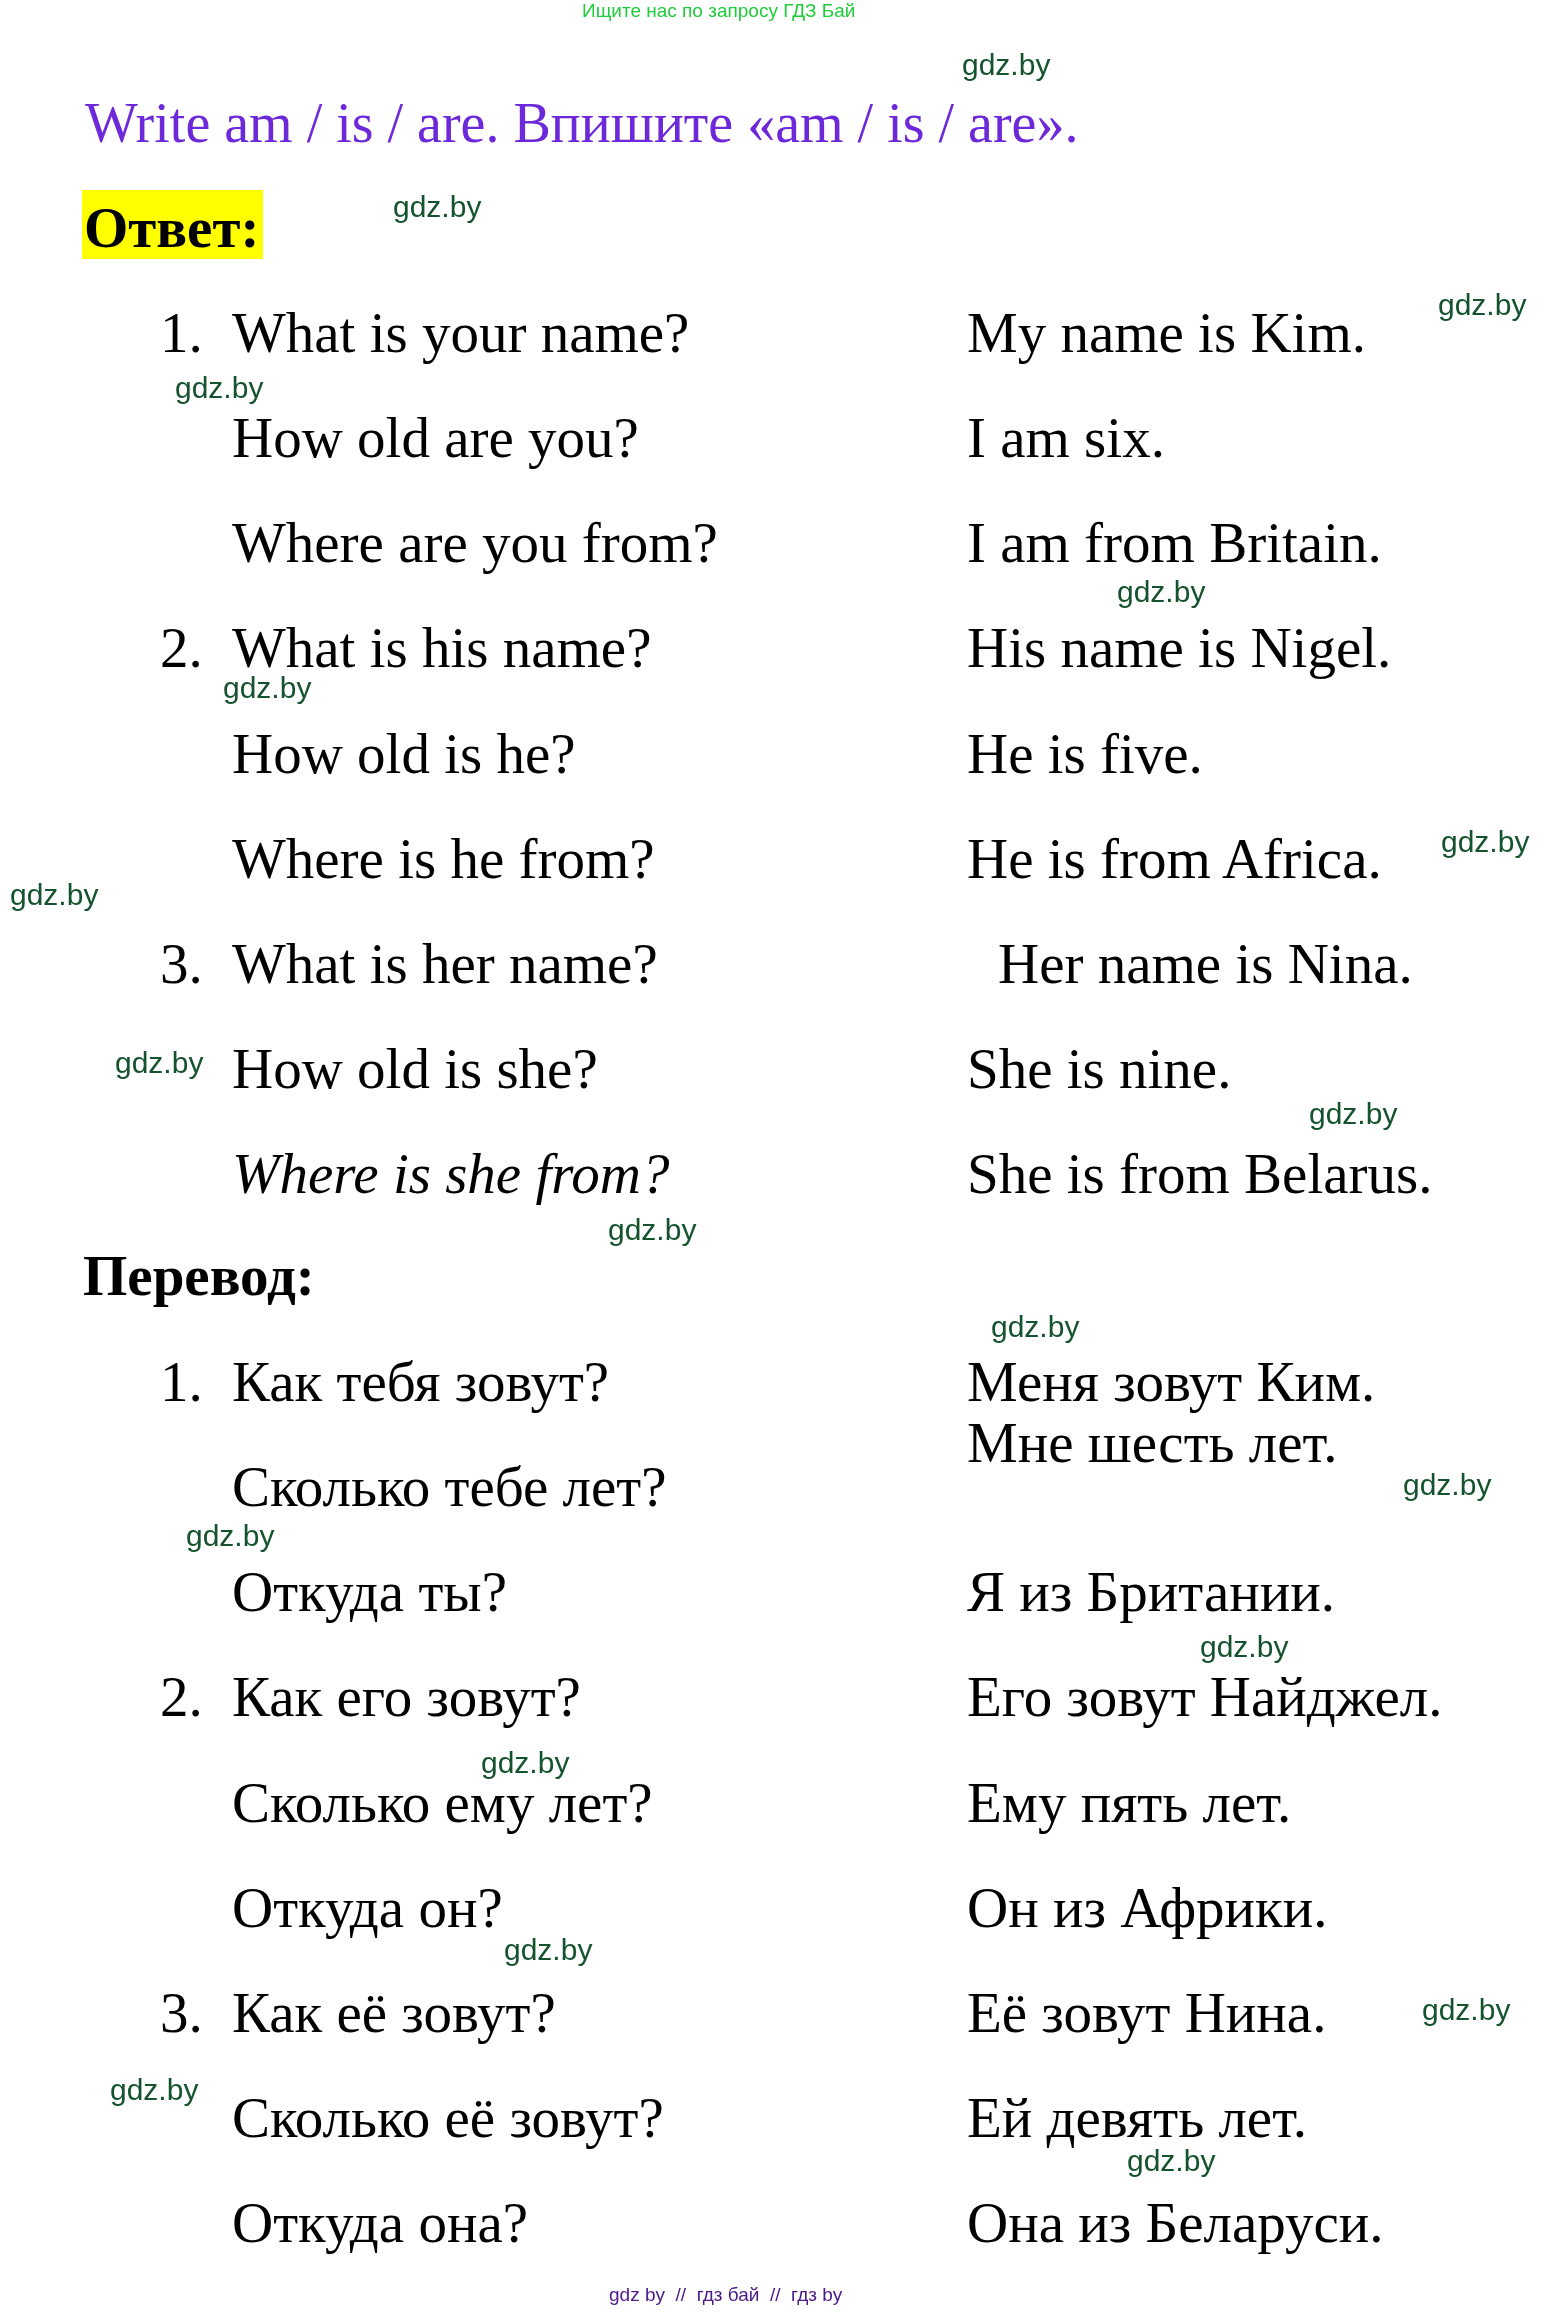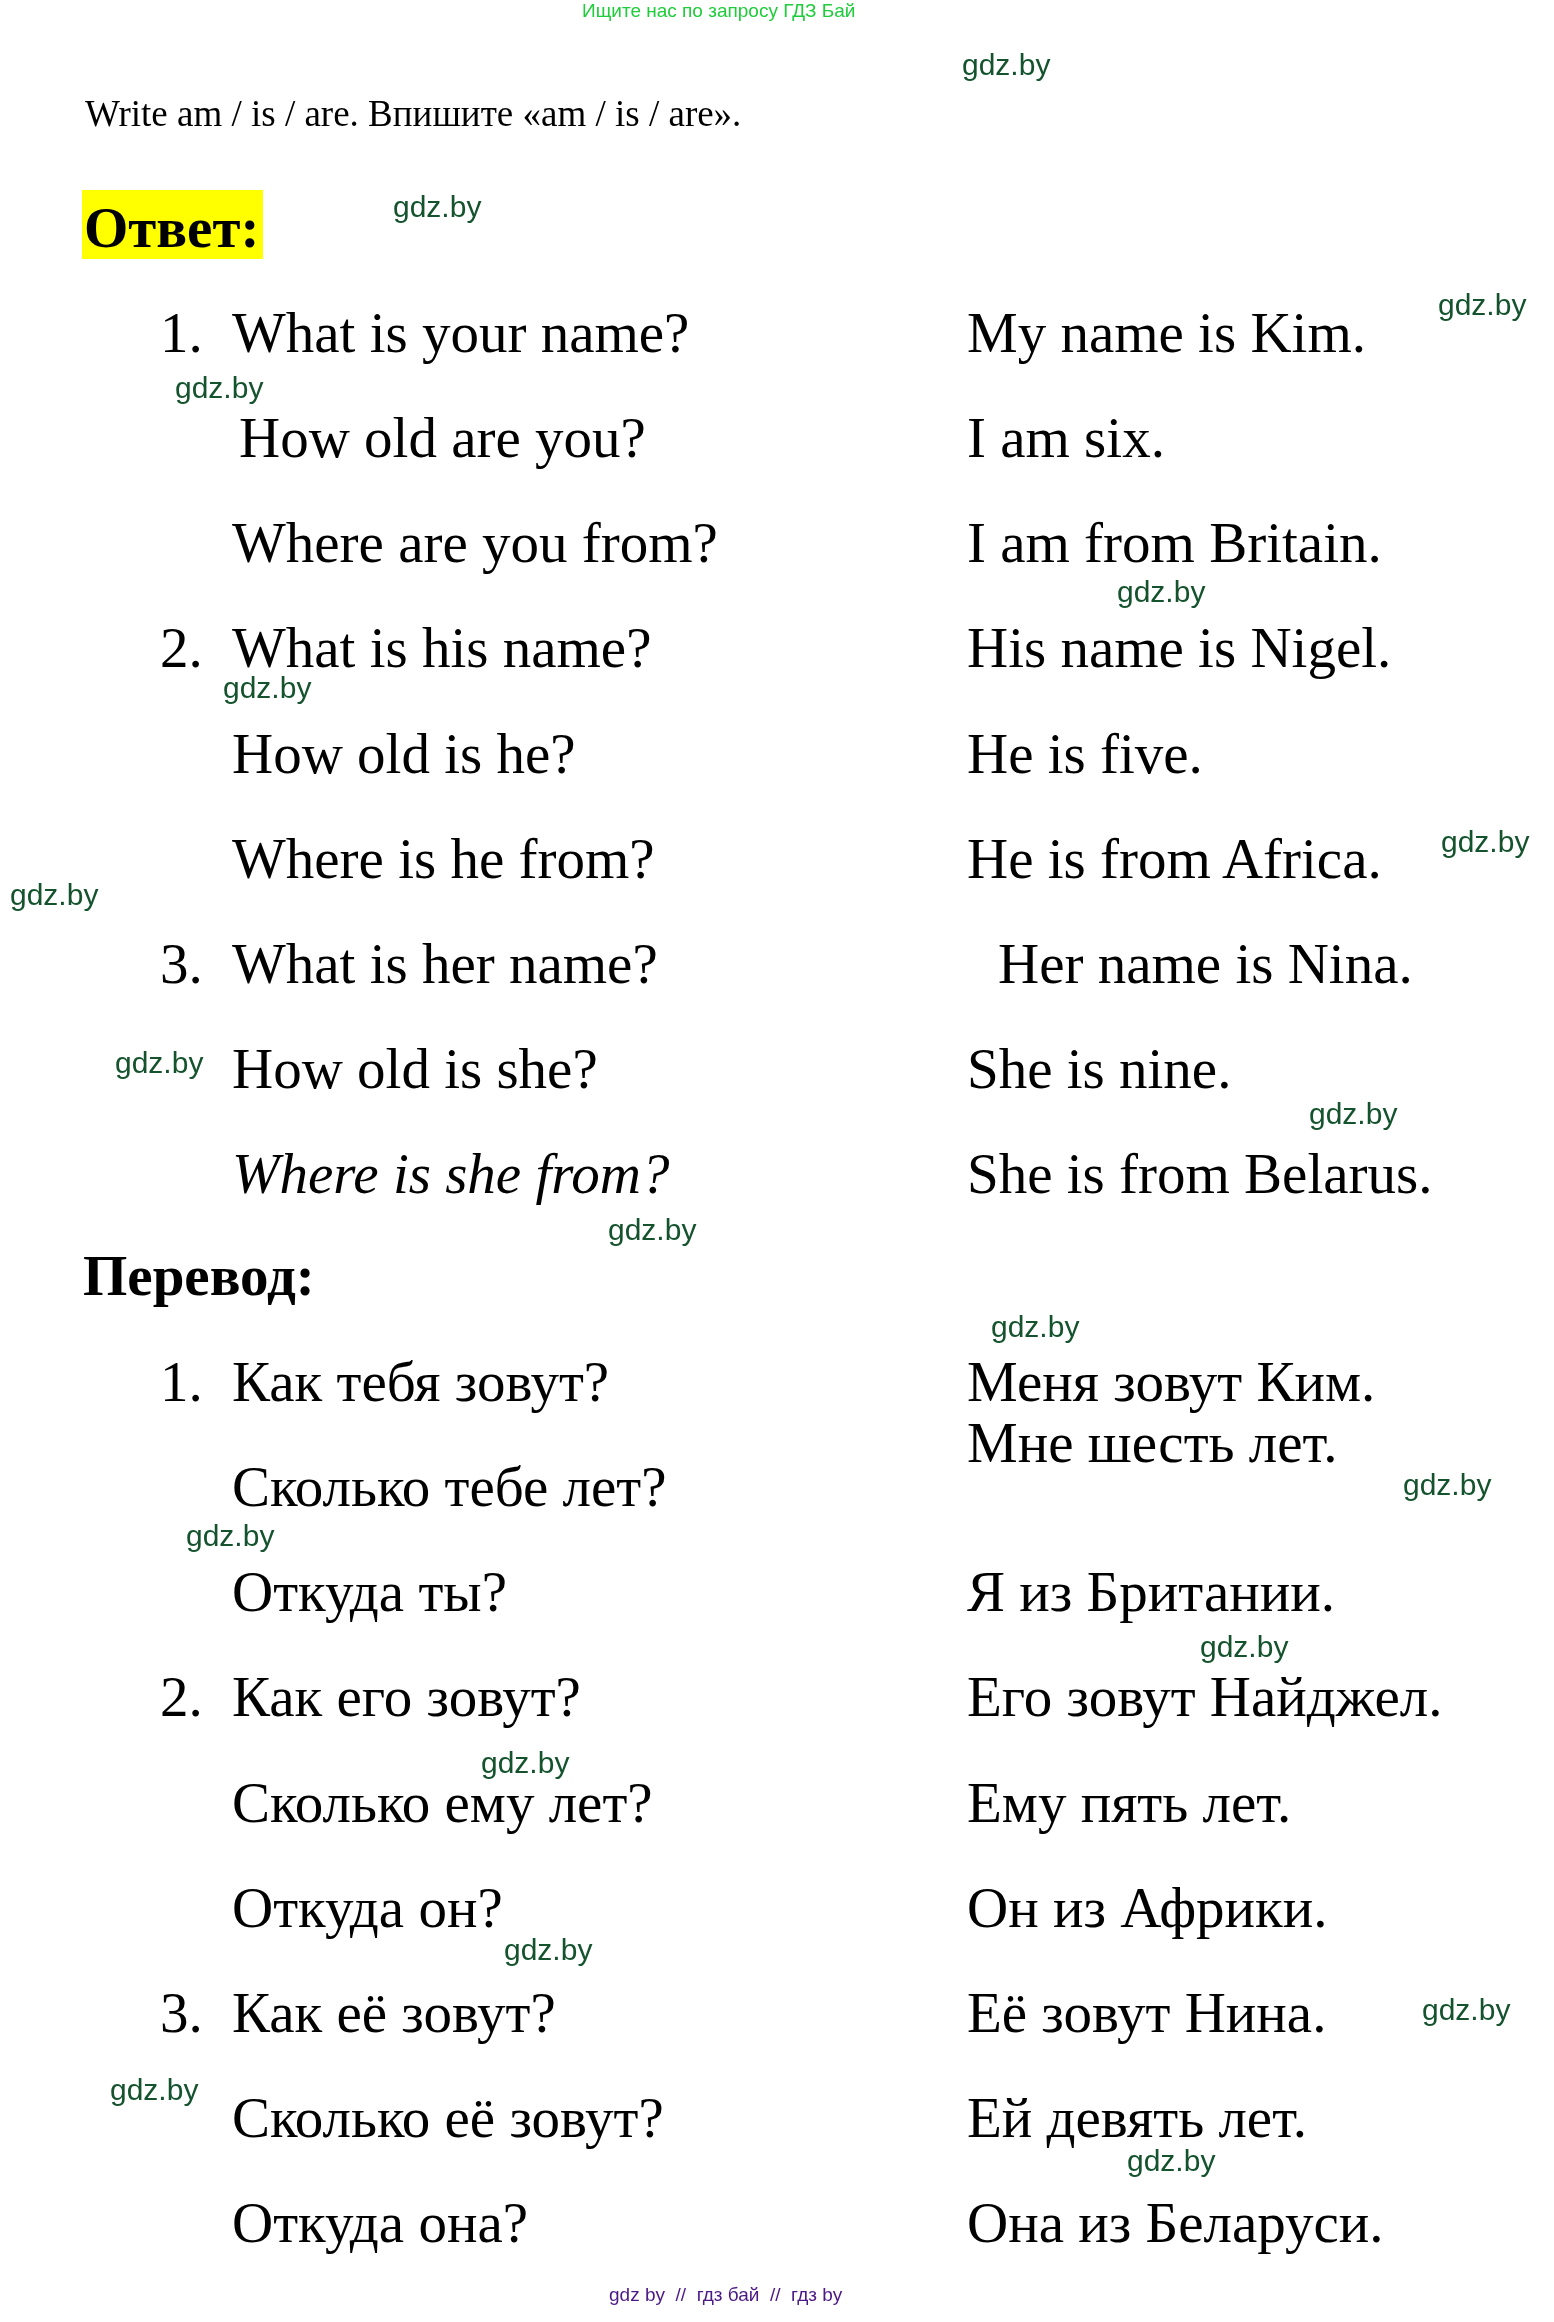--- a/index.html
+++ b/index.html
@@ -1,19 +1,19 @@
 <!DOCTYPE html>
 <html><head>
 <meta charset="utf-8">
 <style>
   html, body { margin: 0; padding: 0; background: #ffffff; }
   body { width: 1554px; height: 2322px; position: relative; overflow: hidden; }
   .abs { position: absolute; white-space: nowrap; line-height: 1; }
   .serif { font-family: "Liberation Serif", "DejaVu Serif", serif; font-size: 57px; color: #000; }
-  .title { font-family: "Liberation Serif", "DejaVu Serif", serif; font-size: 37px; color: #000000; text-align: center; }
+  .title { font-family: "Liberation Serif", "DejaVu Serif", serif; font-size: 56px; color: #6d28d9; text-align: center; }
   .bold { font-weight: bold; }
   .wm { font-family: "Liberation Sans", "DejaVu Sans", sans-serif; font-size: 30px; color: #14532d; }
   .banner { font-family: "Liberation Sans", "DejaVu Sans", sans-serif; font-size: 19px; }
   .hl { position: absolute; background: #ffff00; }
 </style>
 </head>
 <body>
 
 <div class="abs banner" style="left:582px; top:1px; color:#1fcc3a;">Ищите нас по запросу ГДЗ Бай</div>
 
@@ -22,21 +22,21 @@
 <div class="hl" style="left:82px; top:190px; width:181px; height:69px;"></div>
 <div class="abs serif bold" style="left:84px; top:199px;">Ответ:</div>
 
 <div>
   <div>
     <span class="abs serif" style="left:160px; top:304px;">1.</span>
     <span class="abs serif" style="left:232px; top:304px;">What is your name?</span>
     <span class="abs serif" style="left:967px; top:304px;">My name is Kim.</span>
   </div>
   <div>
-    <span class="abs serif" style="left:232px; top:409px;margin-left:7px;">How old are you?</span>
+    <span class="abs serif" style="left:232px; top:409px;">How old are you?</span>
     <span class="abs serif" style="left:967px; top:409px;">I am six.</span>
   </div>
   <div>
     <span class="abs serif" style="left:232px; top:514px;">Where are you from?</span>
     <span class="abs serif" style="left:967px; top:514px;">I am from Britain.</span>
   </div>
   <div>
     <span class="abs serif" style="left:160px; top:619px;">2.</span>
     <span class="abs serif" style="left:232px; top:619px;">What is his name?</span>
     <span class="abs serif" style="left:967px; top:619px;">His name is Nigel.</span>

